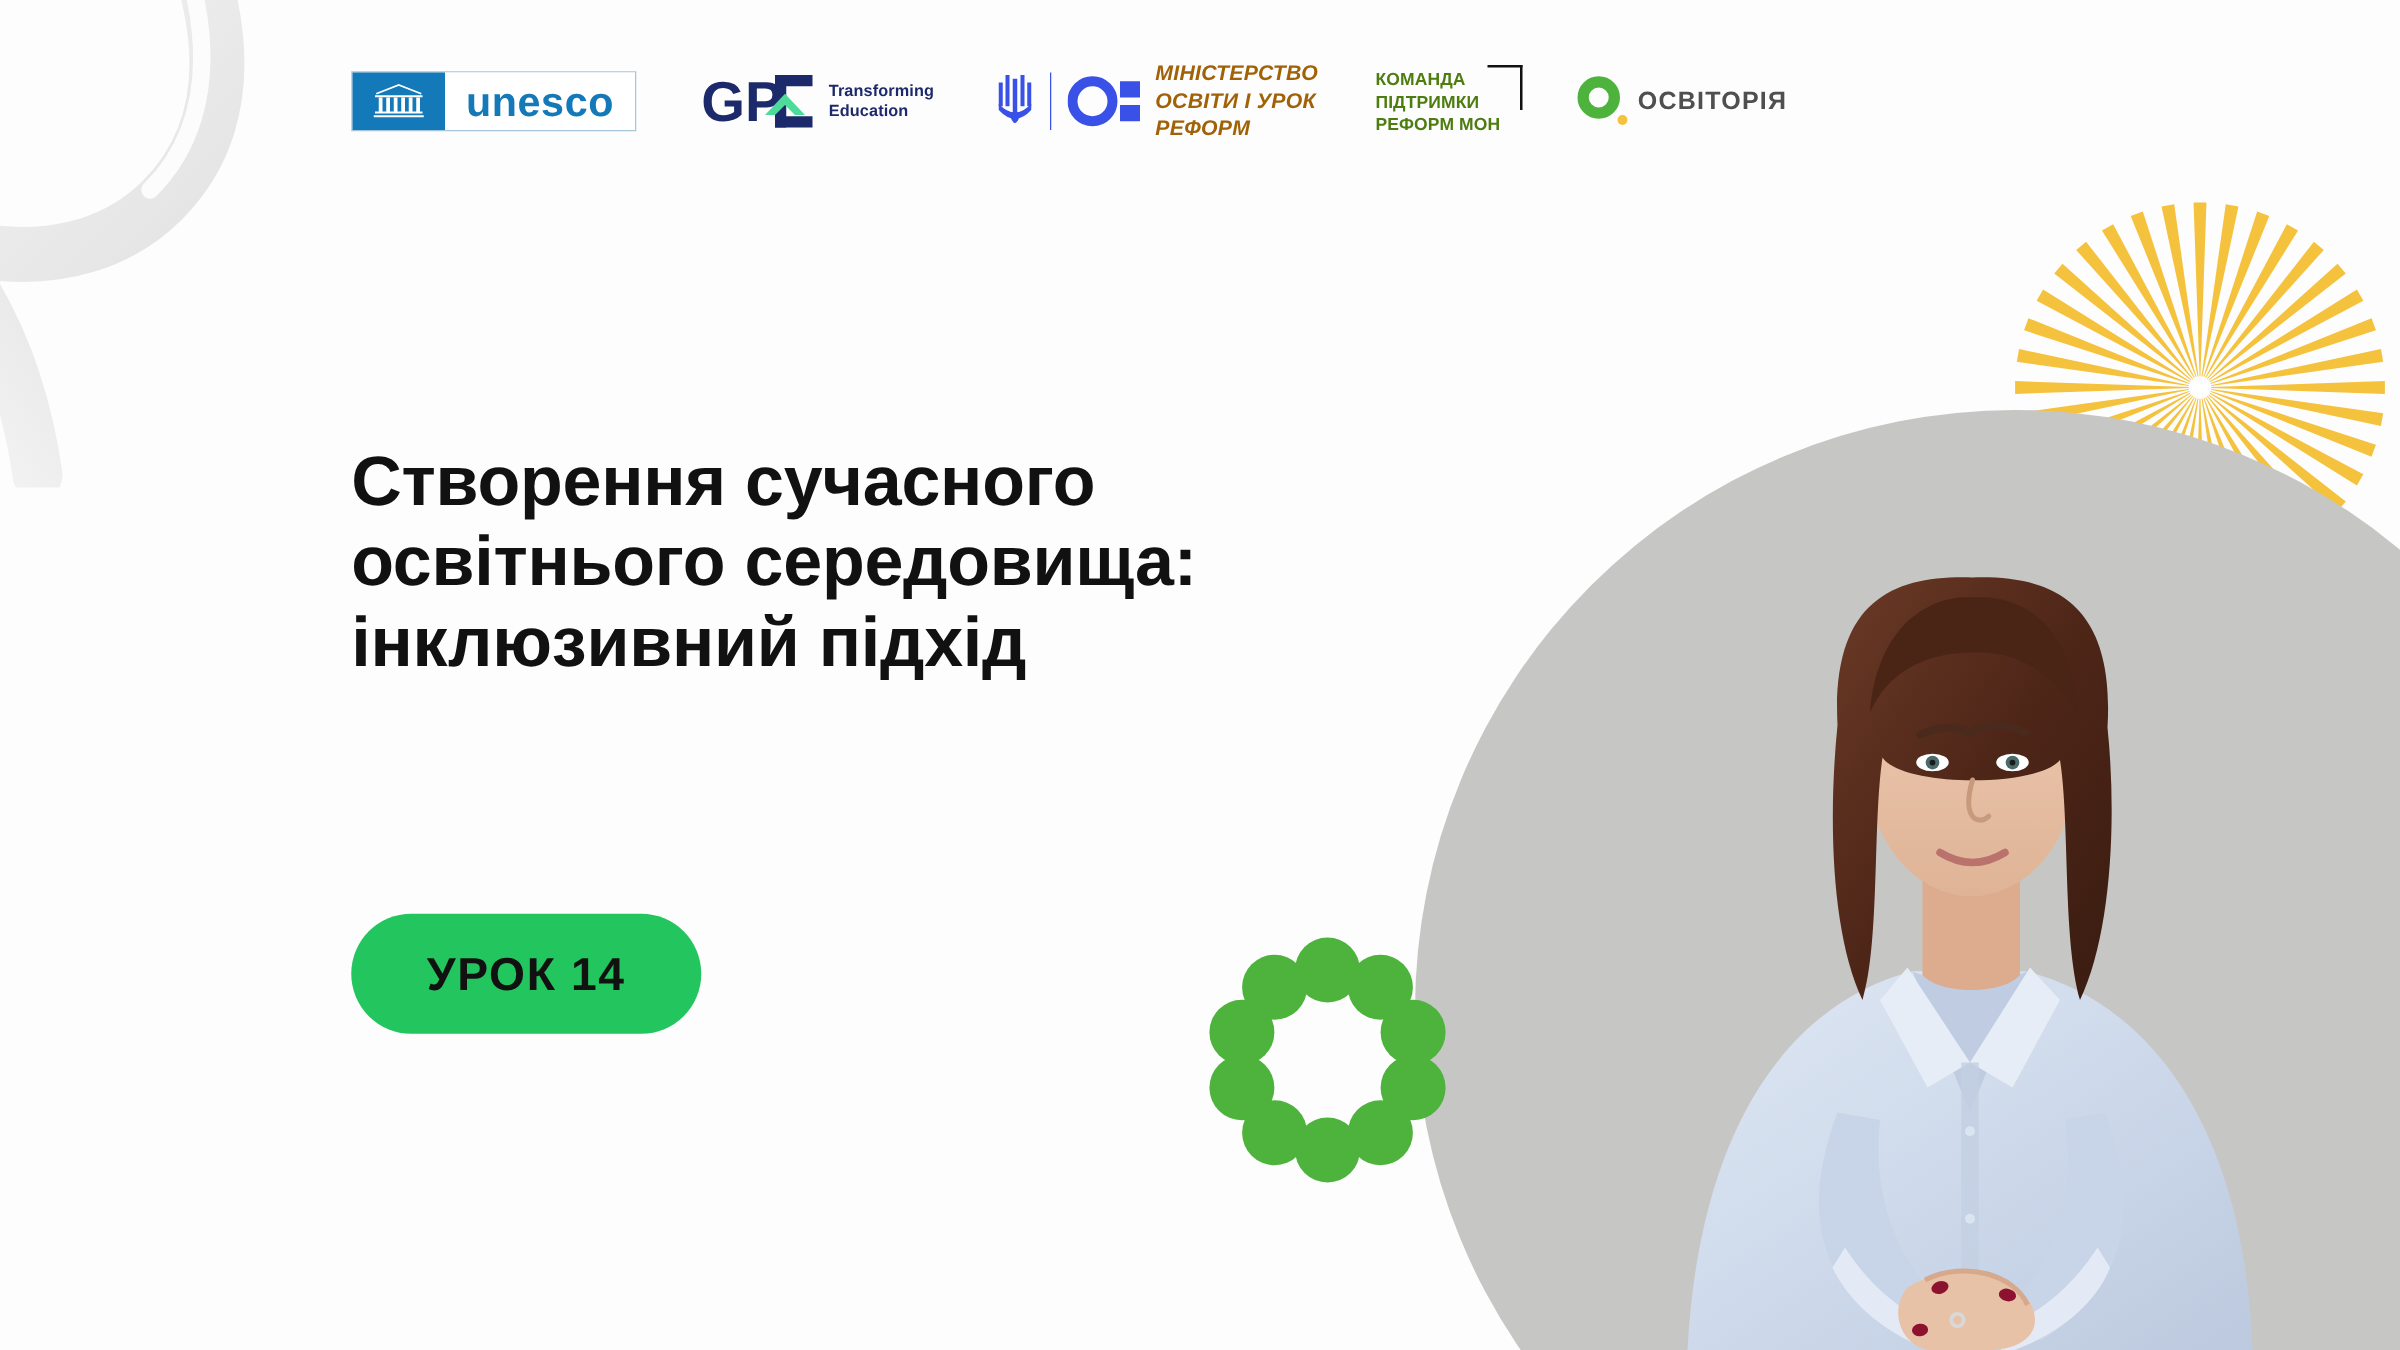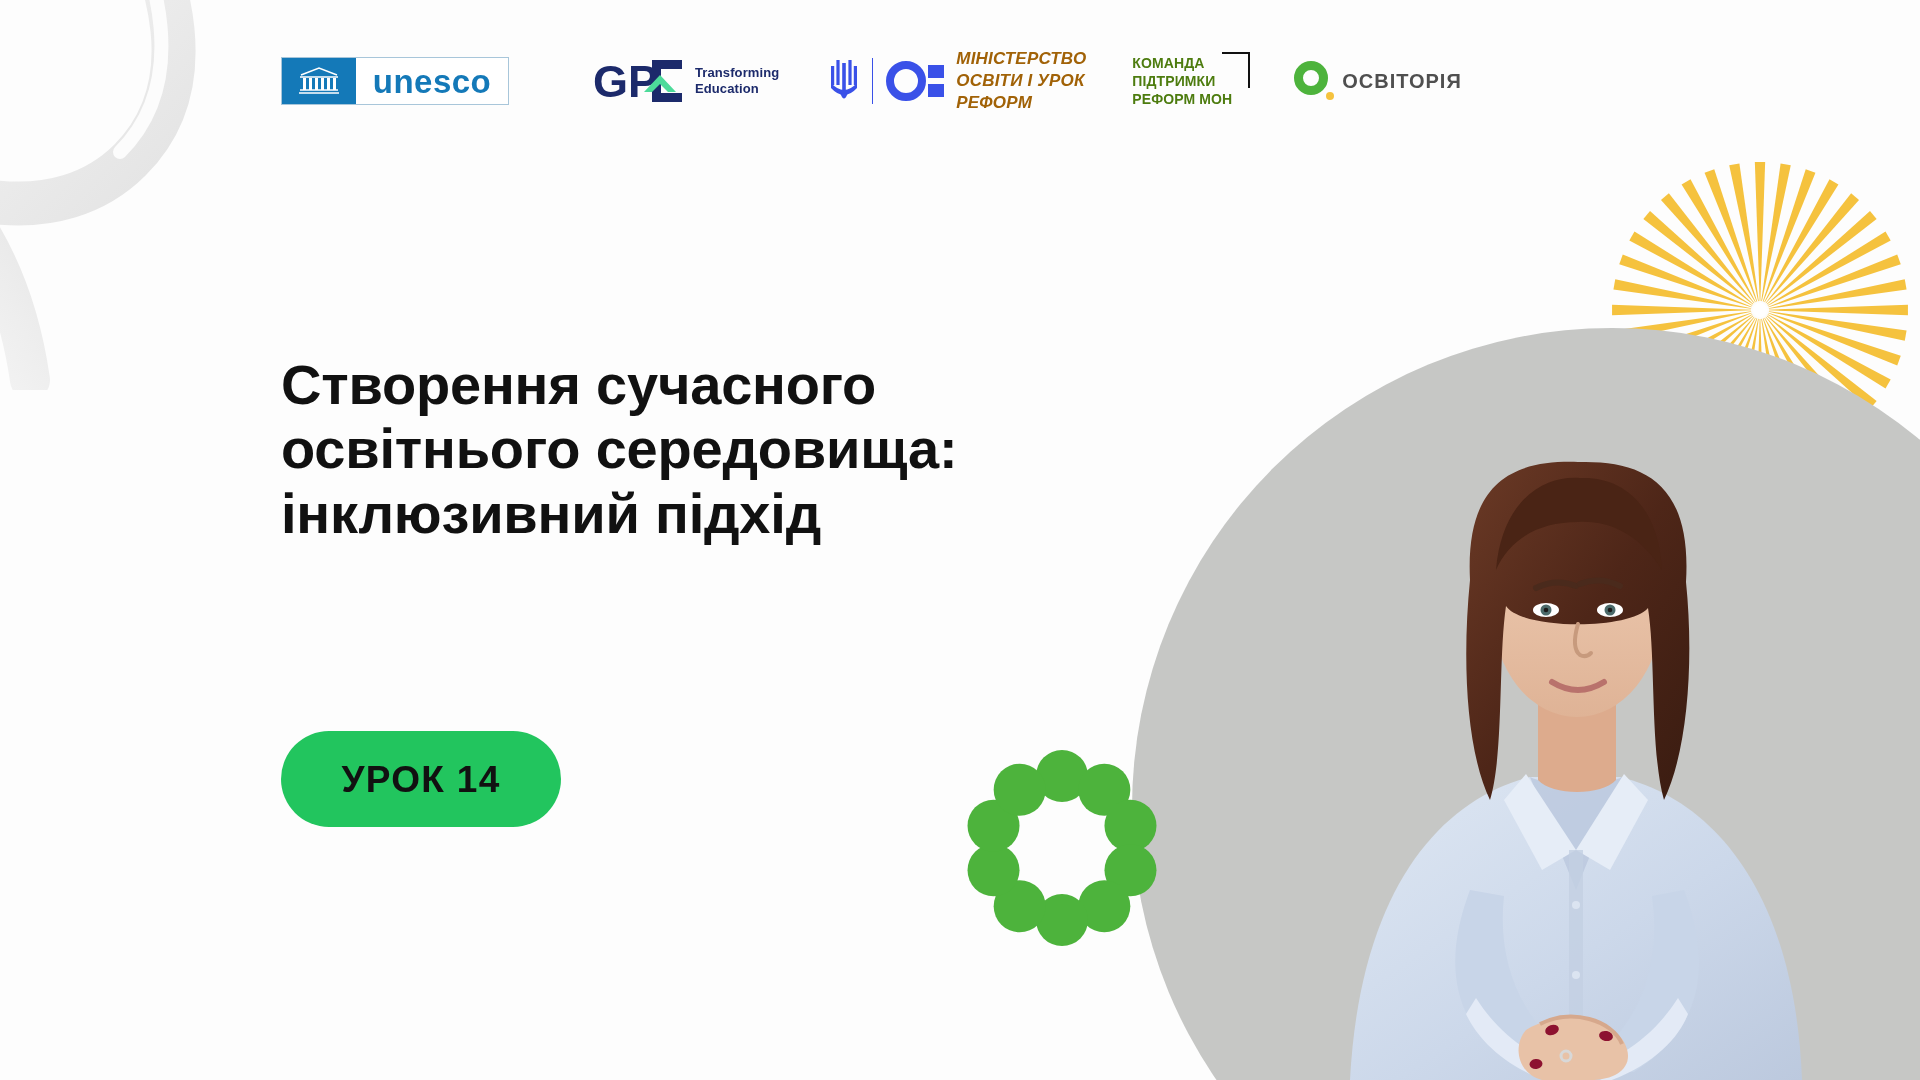--- a/index.html
+++ b/index.html
@@ -108,21 +108,21 @@
     font-size: 33px;
     font-weight: 700;
     letter-spacing: 0.5px;
     line-height: 1;
   }
 
   
   .gpe {
     display: flex;
     align-items: center;
-    margin-left: 85px;
+    margin-left: 53px;
   }
   .gpe-mark { position: relative; width: 92px; height: 50px; }
   .gpe-tag {
     margin-left: 9px;
     color: #1c2a6b;
     font-size: 13px;
     font-weight: 700;
     line-height: 1.25;
     letter-spacing: .1px;
   }

